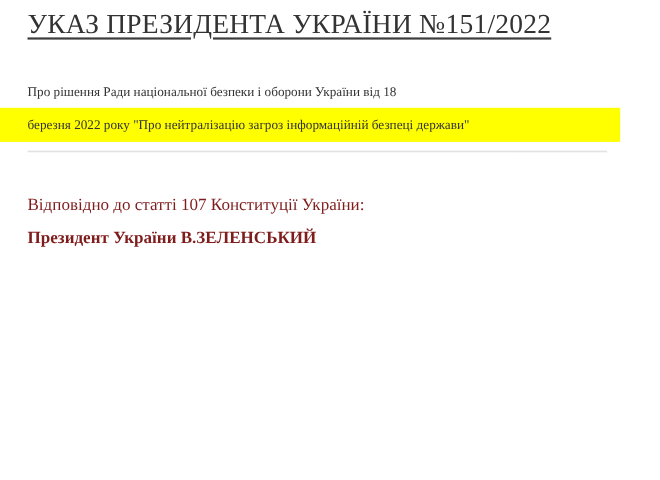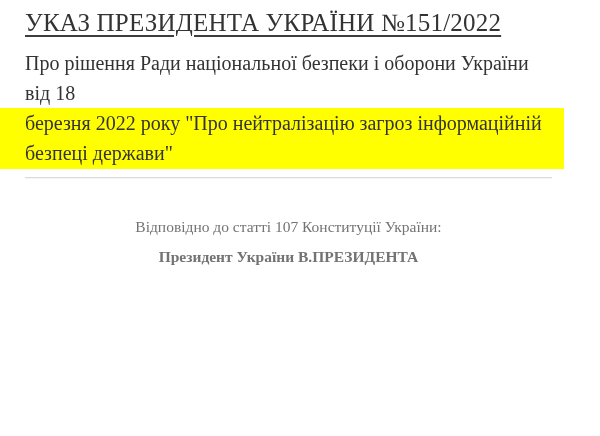--- a/index.html
+++ b/index.html
@@ -25,22 +25,22 @@
     line-height: 34px;
     white-space: nowrap;
     letter-spacing: 0.2px;
     color: #333333;
     text-decoration: underline;
     text-decoration-thickness: 2px;
     text-decoration-color: #3d3d3d;
     text-underline-offset: 4px;
   }
   .decree-subtitle {
-    margin-top: 8px;
-    font-size: 20px;
+    margin-top: 28px;
+    font-size: 12px;
     line-height: 30px;
     color: #333333;
   }
   .subtitle-highlight {
     
     margin-left: -25px;
     margin-right: -12px;
     padding-left: 25px;
     padding-right: 12px;
     padding-bottom: 1px;
@@ -48,22 +48,21 @@
   .divider {
     border: none;
     border-top: 1px solid #dcdcdc;
     box-shadow: 0 1px 0 rgba(0,0,0,0.04);
     margin: 8px 0 0 0;
   }
   .body-text p {
     margin: 9px 0 0 0;
     font-size: 15.5px;
     line-height: 21px;
-    color: #737373;
-    text-align: center;
+    color: #7f1d1d;
   }
   .body-text p.first {
     margin-top: 38px;
   }
   .signature {
     font-weight: bold;
   }
 </style>
 </head>
 <body>
@@ -76,16 +75,16 @@
     <span>Про рішення Ради національної безпеки і оборони України від 18</span>
     <div class="subtitle-highlight" style="background: rgb(255, 255, 0);">
       <span>березня 2022 року "Про нейтралізацію загроз інформаційній безпеці держави"</span>
     </div>
   </div>
 
   <hr class="divider">
 
   <div class="body-text">
     <p class="first">Відповідно до статті 107 Конституції України:</p>
-    <p class="signature">Президент України В.ПРЕЗИДЕНТА</p>
+    <p class="signature">Президент України В.ЗЕЛЕНСЬКИЙ</p>
   </div>
 
 </div>
 
 </body></html>

